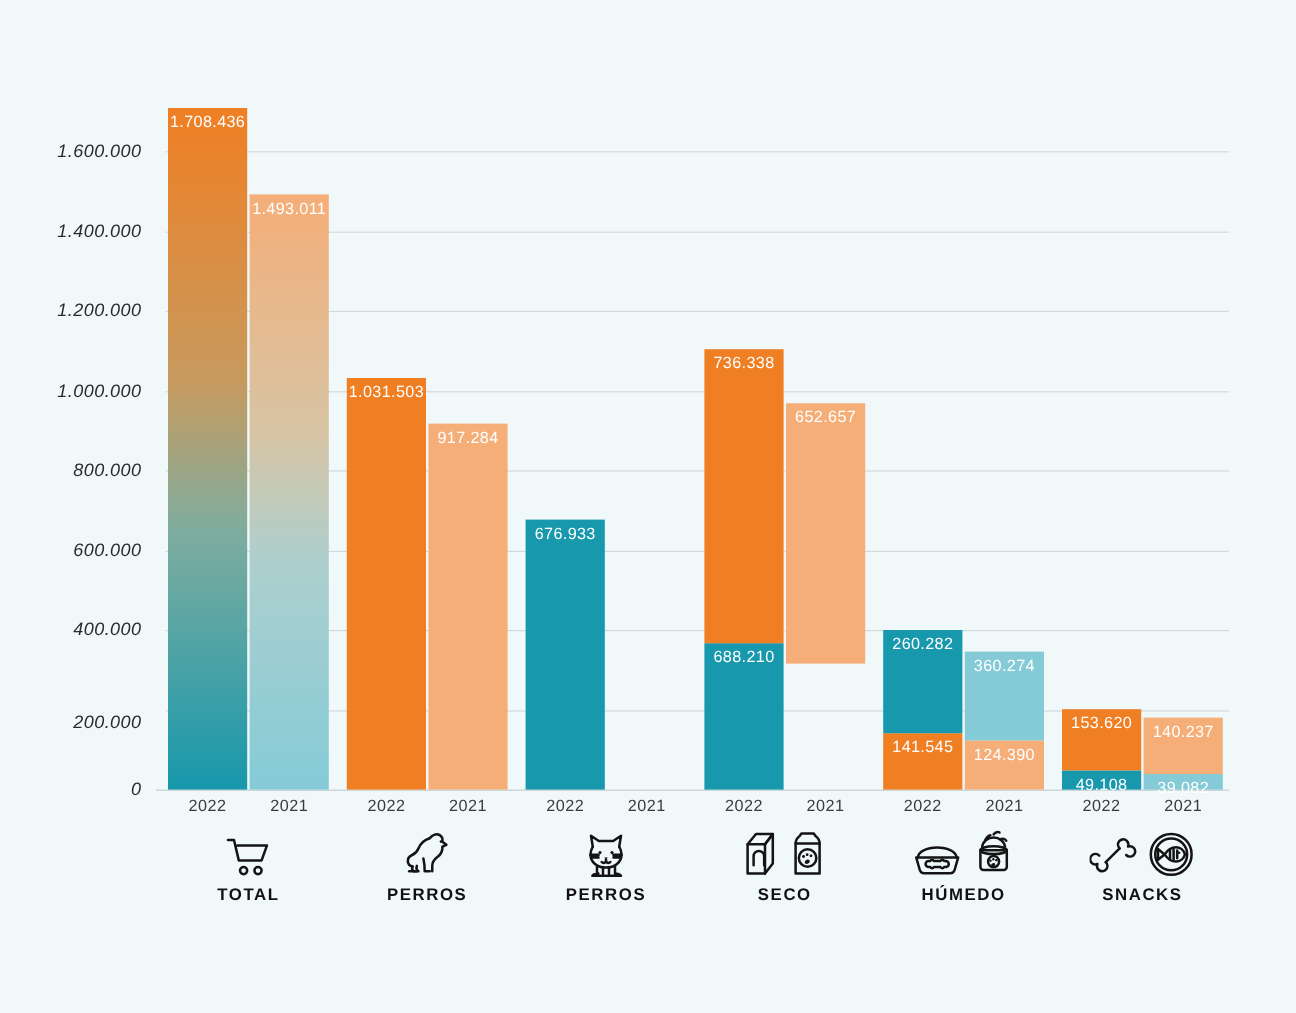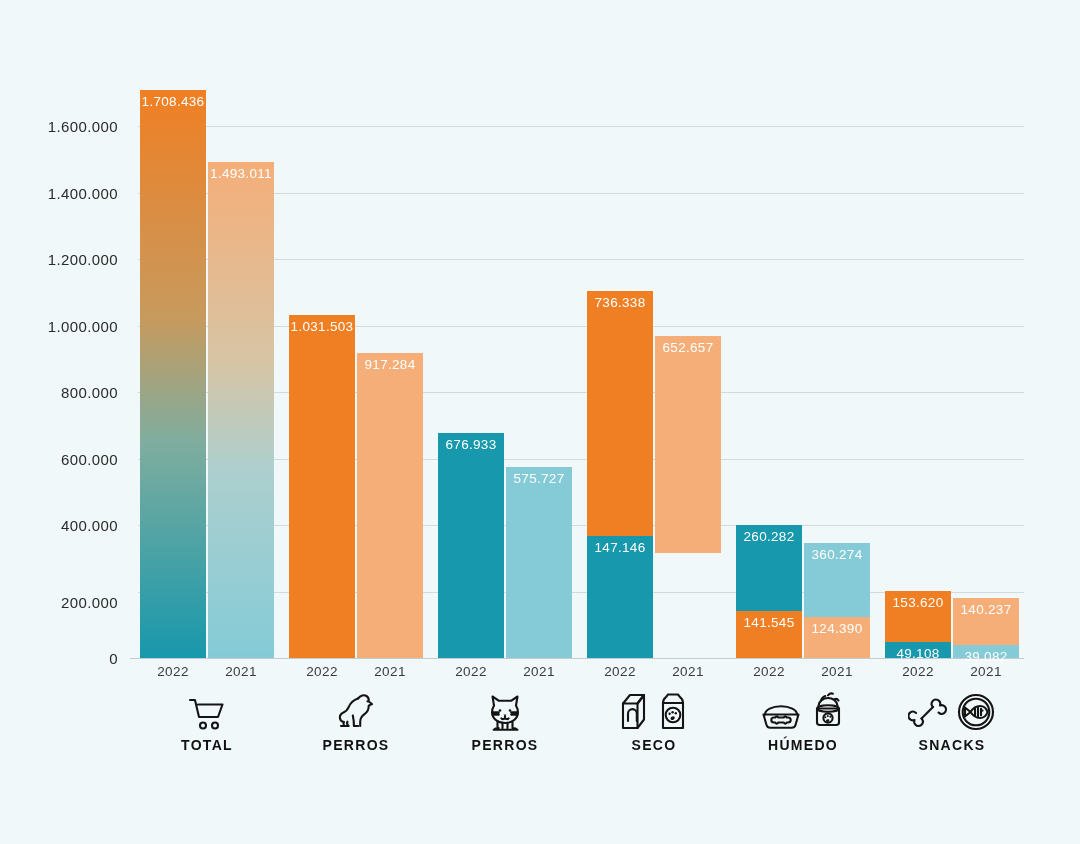--- a/index.html
+++ b/index.html
@@ -54,20 +54,21 @@
   }
   .ytick {
     position: absolute;
     right: 10px;
     text-align: right;
     font-size: 15px;
     color: #2b2b2b;
     letter-spacing: .4px;
     transform: translateY(-50%);
     white-space: nowrap;
+    font-style: italic;
   }
 
   
   .bar-col {
     position: absolute;
     bottom: 0;
   }
   .seg {
     position: absolute;
     left: 0;
@@ -167,28 +168,23 @@
       <div class="bar-col" style="left: 219px; width: 66px; height: 304.742px;">
         <div class="seg" style="height: 304.742px; bottom: 0px; background: rgb(245, 174, 120);">
           <span class="seg-label">917.284</span>
         </div>
       </div>
       <div class="bar-col" style="left: 300px; width: 66px; height: 224.892px;">
         <div class="seg" style="height: 224.892px; bottom: 0px; background: rgb(23, 152, 172);">
           <span class="seg-label">676.933</span>
         </div>
       </div>
-      <div class="bar-col" style="left: 368px; width: 66px; height: 191.269px;">
-        <div class="seg" style="height: 191.269px; bottom: 0px; background: rgb(132, 203, 215);">
-          <span class="seg-label">575.727</span>
-        </div>
-      </div>
       <div class="bar-col" style="left: 449px; width: 66px; height: 366.734px;">
         <div class="seg" style="height: 122.106px; bottom: 0px; background: rgb(23, 152, 172);">
-          <span class="seg-label">147.146</span>
+          <span class="seg-label">688.210</span>
         </div>
         <div class="seg" style="height: 244.628px; bottom: 122.106px; background: rgb(240, 127, 35);">
           <span class="seg-label">736.338</span>
         </div>
       </div>
       <div class="bar-col" style="left: 517px; width: 66px; height: 321.574px;">
         <div class="seg" style="height: 216.827px; bottom: 104.746px; background: rgb(245, 174, 120);">
           <span class="seg-label">652.657</span>
         </div>
       </div>

